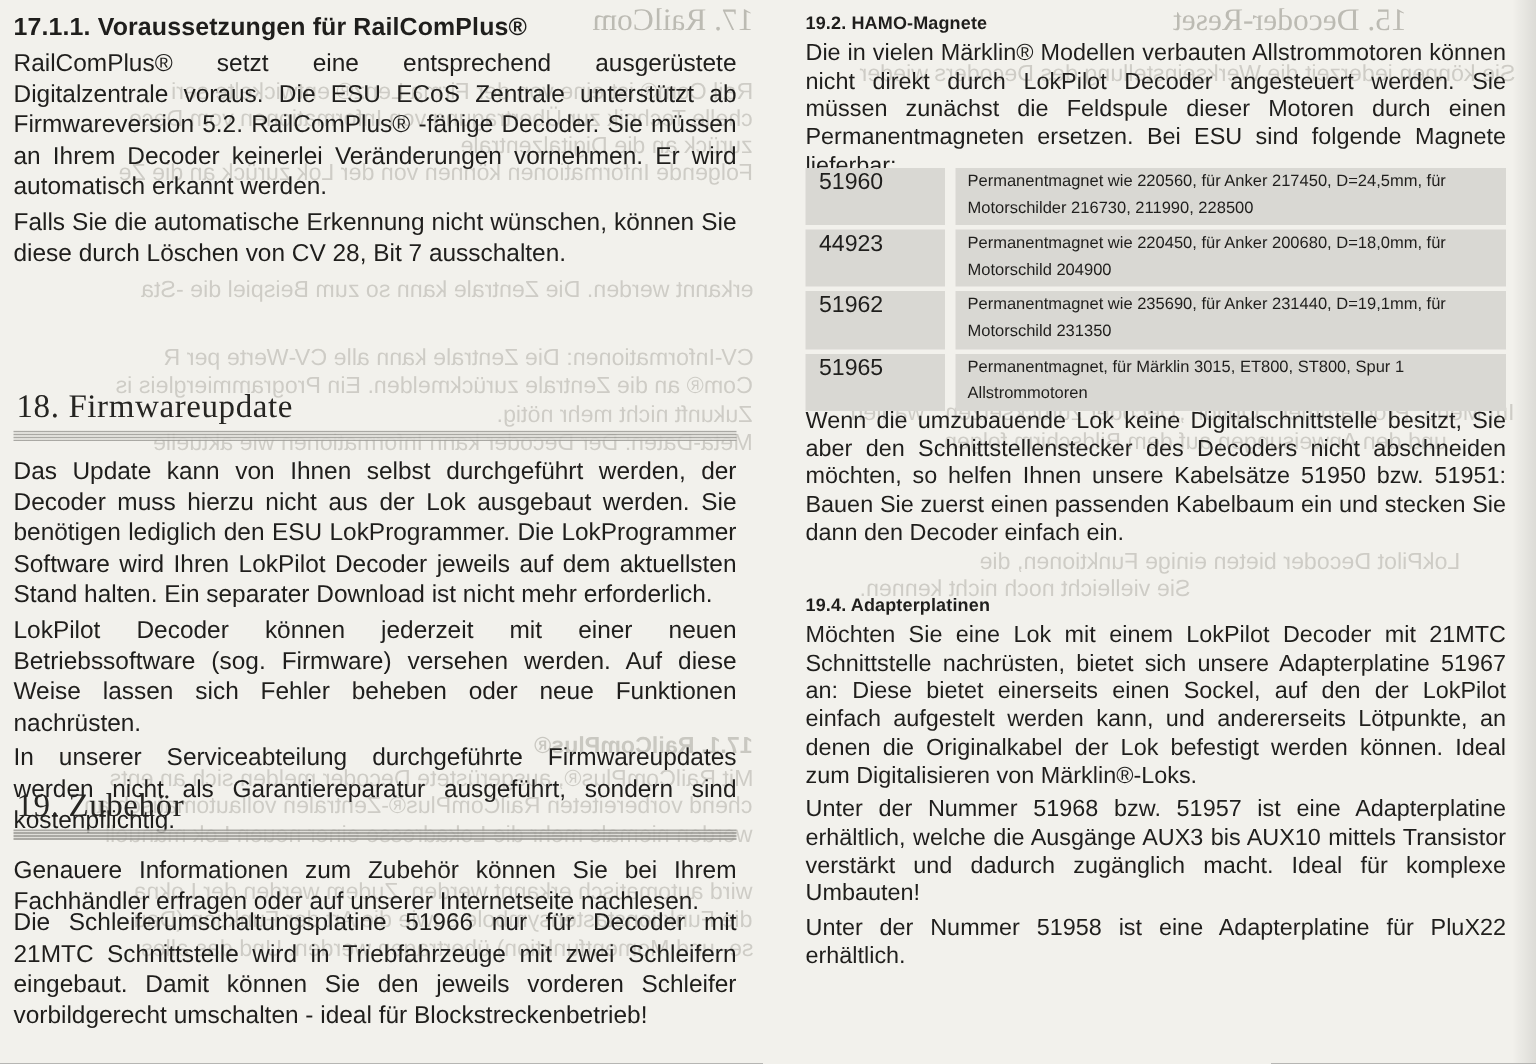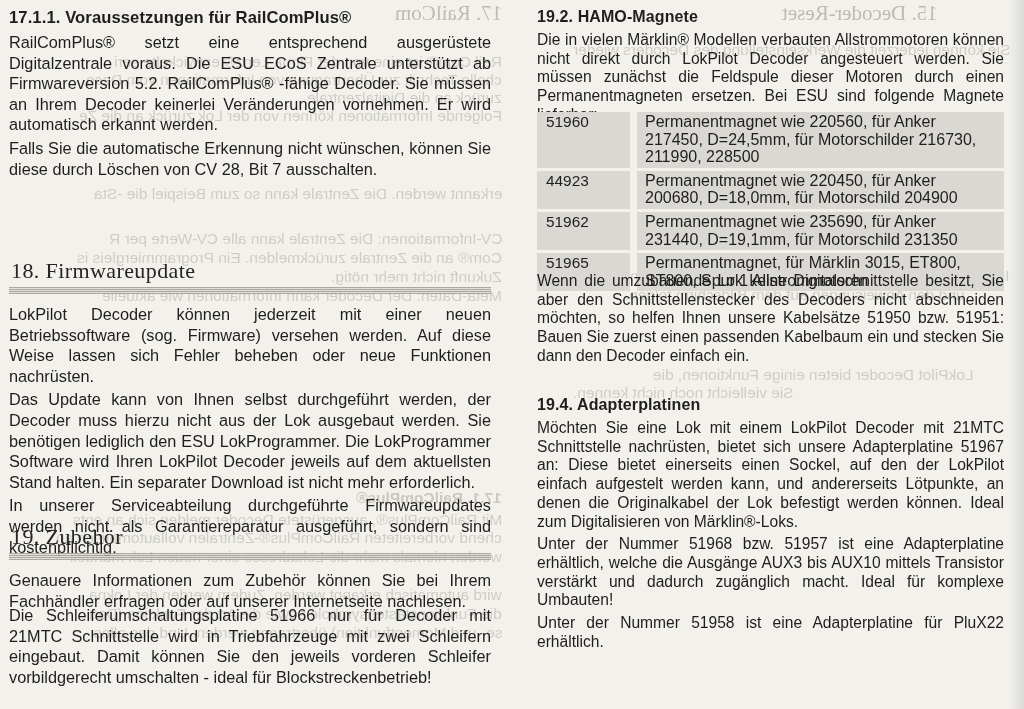--- a/index.html
+++ b/index.html
@@ -24,21 +24,21 @@
   .sec-ch19 { top:516px; }
   .sec-191  { top:597px; }
   .sec-192  { top:0; }
   .sec-tbl  { top:104px; }
   .sec-193  { top:264px; }
   .sec-194  { top:388px; }
 
   h3 {
     margin:0 0 4px 0; font-size:16.6px; font-weight:bold; letter-spacing:0.1px;
   }
-  .col-right h3 { font-size:16px; margin-bottom:5px; }
+  .col-right h3 { font-size:12px; margin-bottom:5px; }
 
   .chapter {
     margin:0 0 3px 2px; font-family:"Liberation Serif", serif;
     font-weight:400; font-size:22px; letter-spacing:0.4px; color:#262522;
   }
   .chapter-band {
     height:7px; margin:0 0 10px 0;
     background:repeating-linear-gradient(180deg,#9d9c97 0,#9d9c97 1px,#dcdbd6 1px,#dcdbd6 2px);
     opacity:0.85;
   }
@@ -47,21 +47,21 @@
   .col-right p { margin:0 0 4px 0; font-size:15.6px; line-height:18.7px; text-align:justify; }
 
   .hamo-table { display:flex; flex-direction:column; gap:3px; }
   .hamo-row   { display:flex; gap:7px; }
   .hamo-part  {
     width:84px; flex:none; background:#d9d8d3; padding:1px 0 8px 9px;
     font-size:15.4px; line-height:17.6px;
   }
   .hamo-desc  {
     flex:1; background:#d9d8d3; padding:1px 8px 2px 8px;
-    font-size:16px; line-height:17.6px;
+    font-size:11px; line-height:17.6px;
   }
 
   .ghost {
     position:absolute; transform:scaleX(-1); white-space:nowrap;
     color:#7d7a70; opacity:0.30; font-size:15.5px; pointer-events:none;
   }
   .ghost-serif { font-family:"Liberation Serif", serif; font-size:21px; opacity:0.45; }
   .ghost-bold  { font-weight:bold; opacity:0.34; }
 </style>
 </head>
@@ -100,22 +100,22 @@
 
     <div class="sec sec-1711">
       <h3>17.1.1. Voraussetzungen für RailComPlus®</h3>
       <p>RailComPlus® setzt eine entsprechend ausgerüstete Digitalzentrale voraus. Die ESU ECoS Zentrale unterstützt ab Firmwareversion 5.2. RailComPlus® -fähige Decoder. Sie müssen an Ihrem Decoder keinerlei Veränderungen vornehmen. Er wird automatisch erkannt werden.</p>
       <p>Falls Sie die automatische Erkennung nicht wünschen, können Sie diese durch Löschen von CV 28, Bit 7 ausschalten.</p>
     </div>
 
     <div class="sec sec-ch18">
       <div class="chapter">18. Firmwareupdate</div>
       <div class="chapter-band"></div>
+      <p>Das Update kann von Ihnen selbst durchgeführt werden, der Decoder muss hierzu nicht aus der Lok ausgebaut werden. Sie benötigen lediglich den ESU LokProgrammer. Die LokProgrammer Software wird Ihren LokPilot Decoder jeweils auf dem aktuellsten Stand halten. Ein separater Download ist nicht mehr erforderlich.</p>
       <p>LokPilot Decoder können jederzeit mit einer neuen Betriebssoftware (sog. Firmware) versehen werden. Auf diese Weise lassen sich Fehler beheben oder neue Funktionen nachrüsten.</p>
-      <p>Das Update kann von Ihnen selbst durchgeführt werden, der Decoder muss hierzu nicht aus der Lok ausgebaut werden. Sie benötigen lediglich den ESU LokProgrammer. Die LokProgrammer Software wird Ihren LokPilot Decoder jeweils auf dem aktuellsten Stand halten. Ein separater Download ist nicht mehr erforderlich.</p>
       <p>In unserer Serviceabteilung durchgeführte Firmwareupdates werden nicht als Garantiereparatur ausgeführt, sondern sind kostenpflichtig.</p>
     </div>
 
     <div class="sec sec-ch19">
       <div class="chapter">19. Zubehör</div>
       <div class="chapter-band"></div>
       <p>Genauere Informationen zum Zubehör können Sie bei Ihrem Fachhändler erfragen oder auf unserer Internetseite nachlesen.</p>
     </div>
 
     <div class="sec sec-191">

